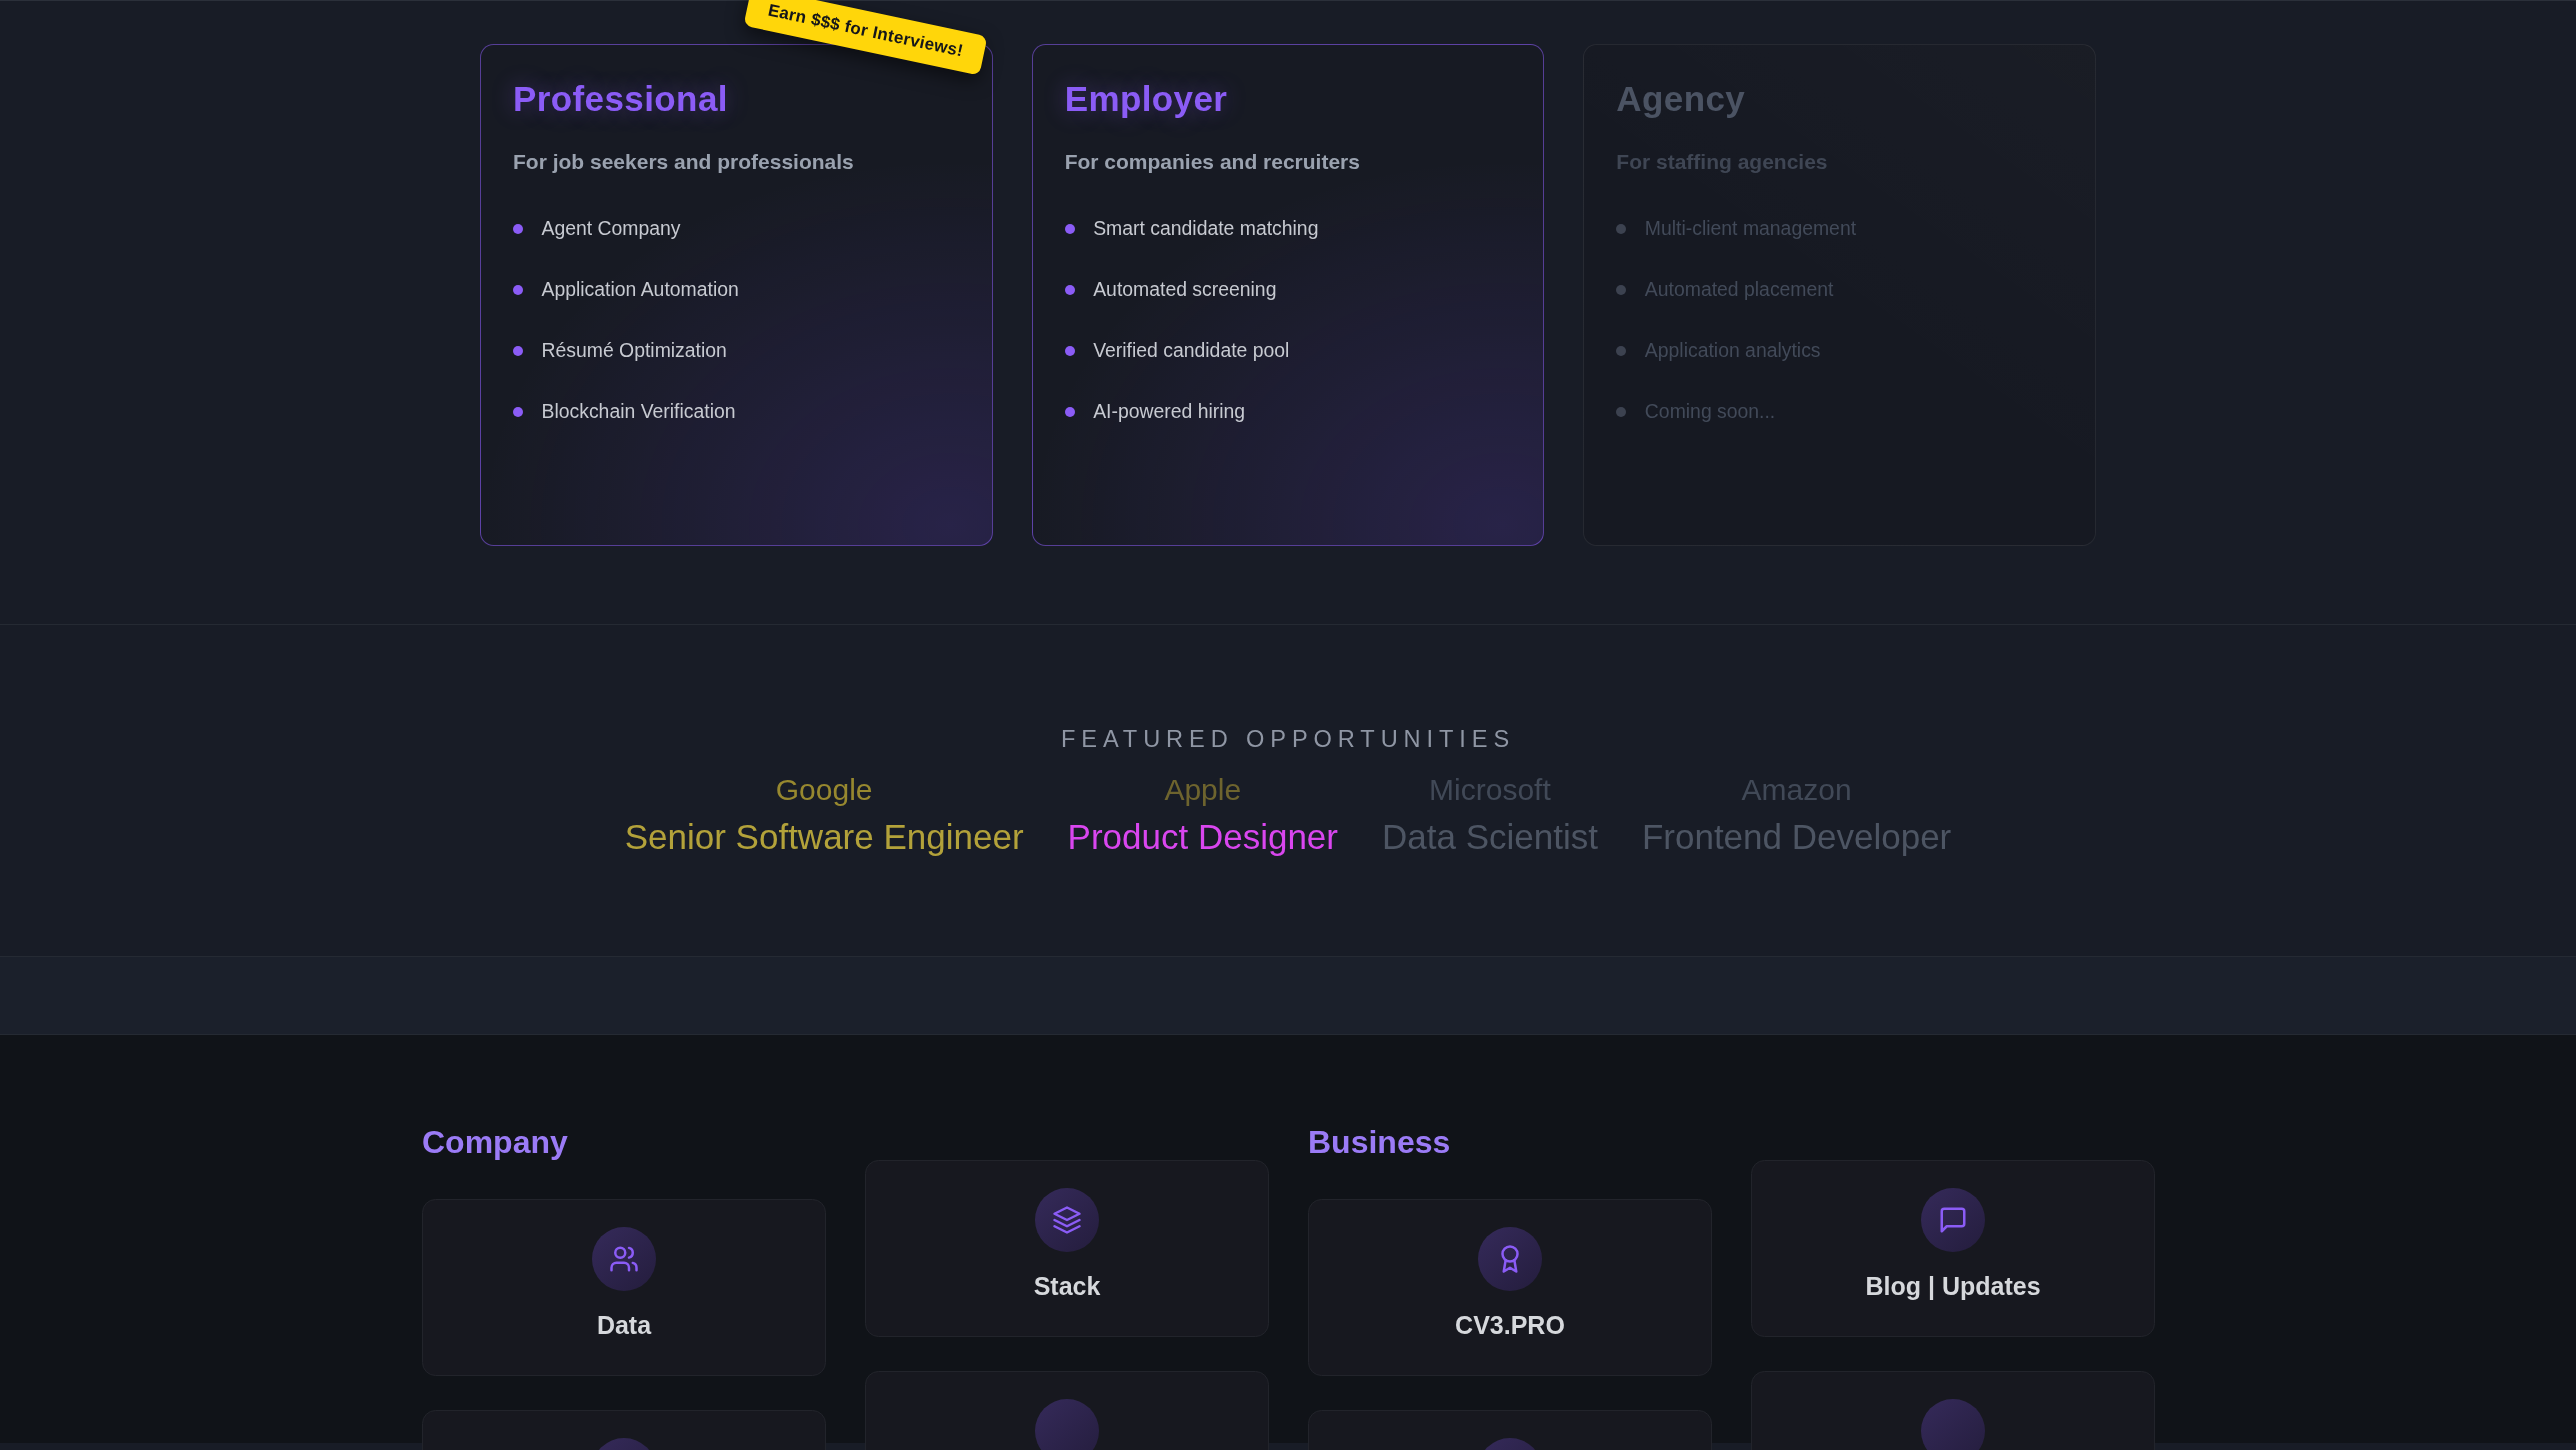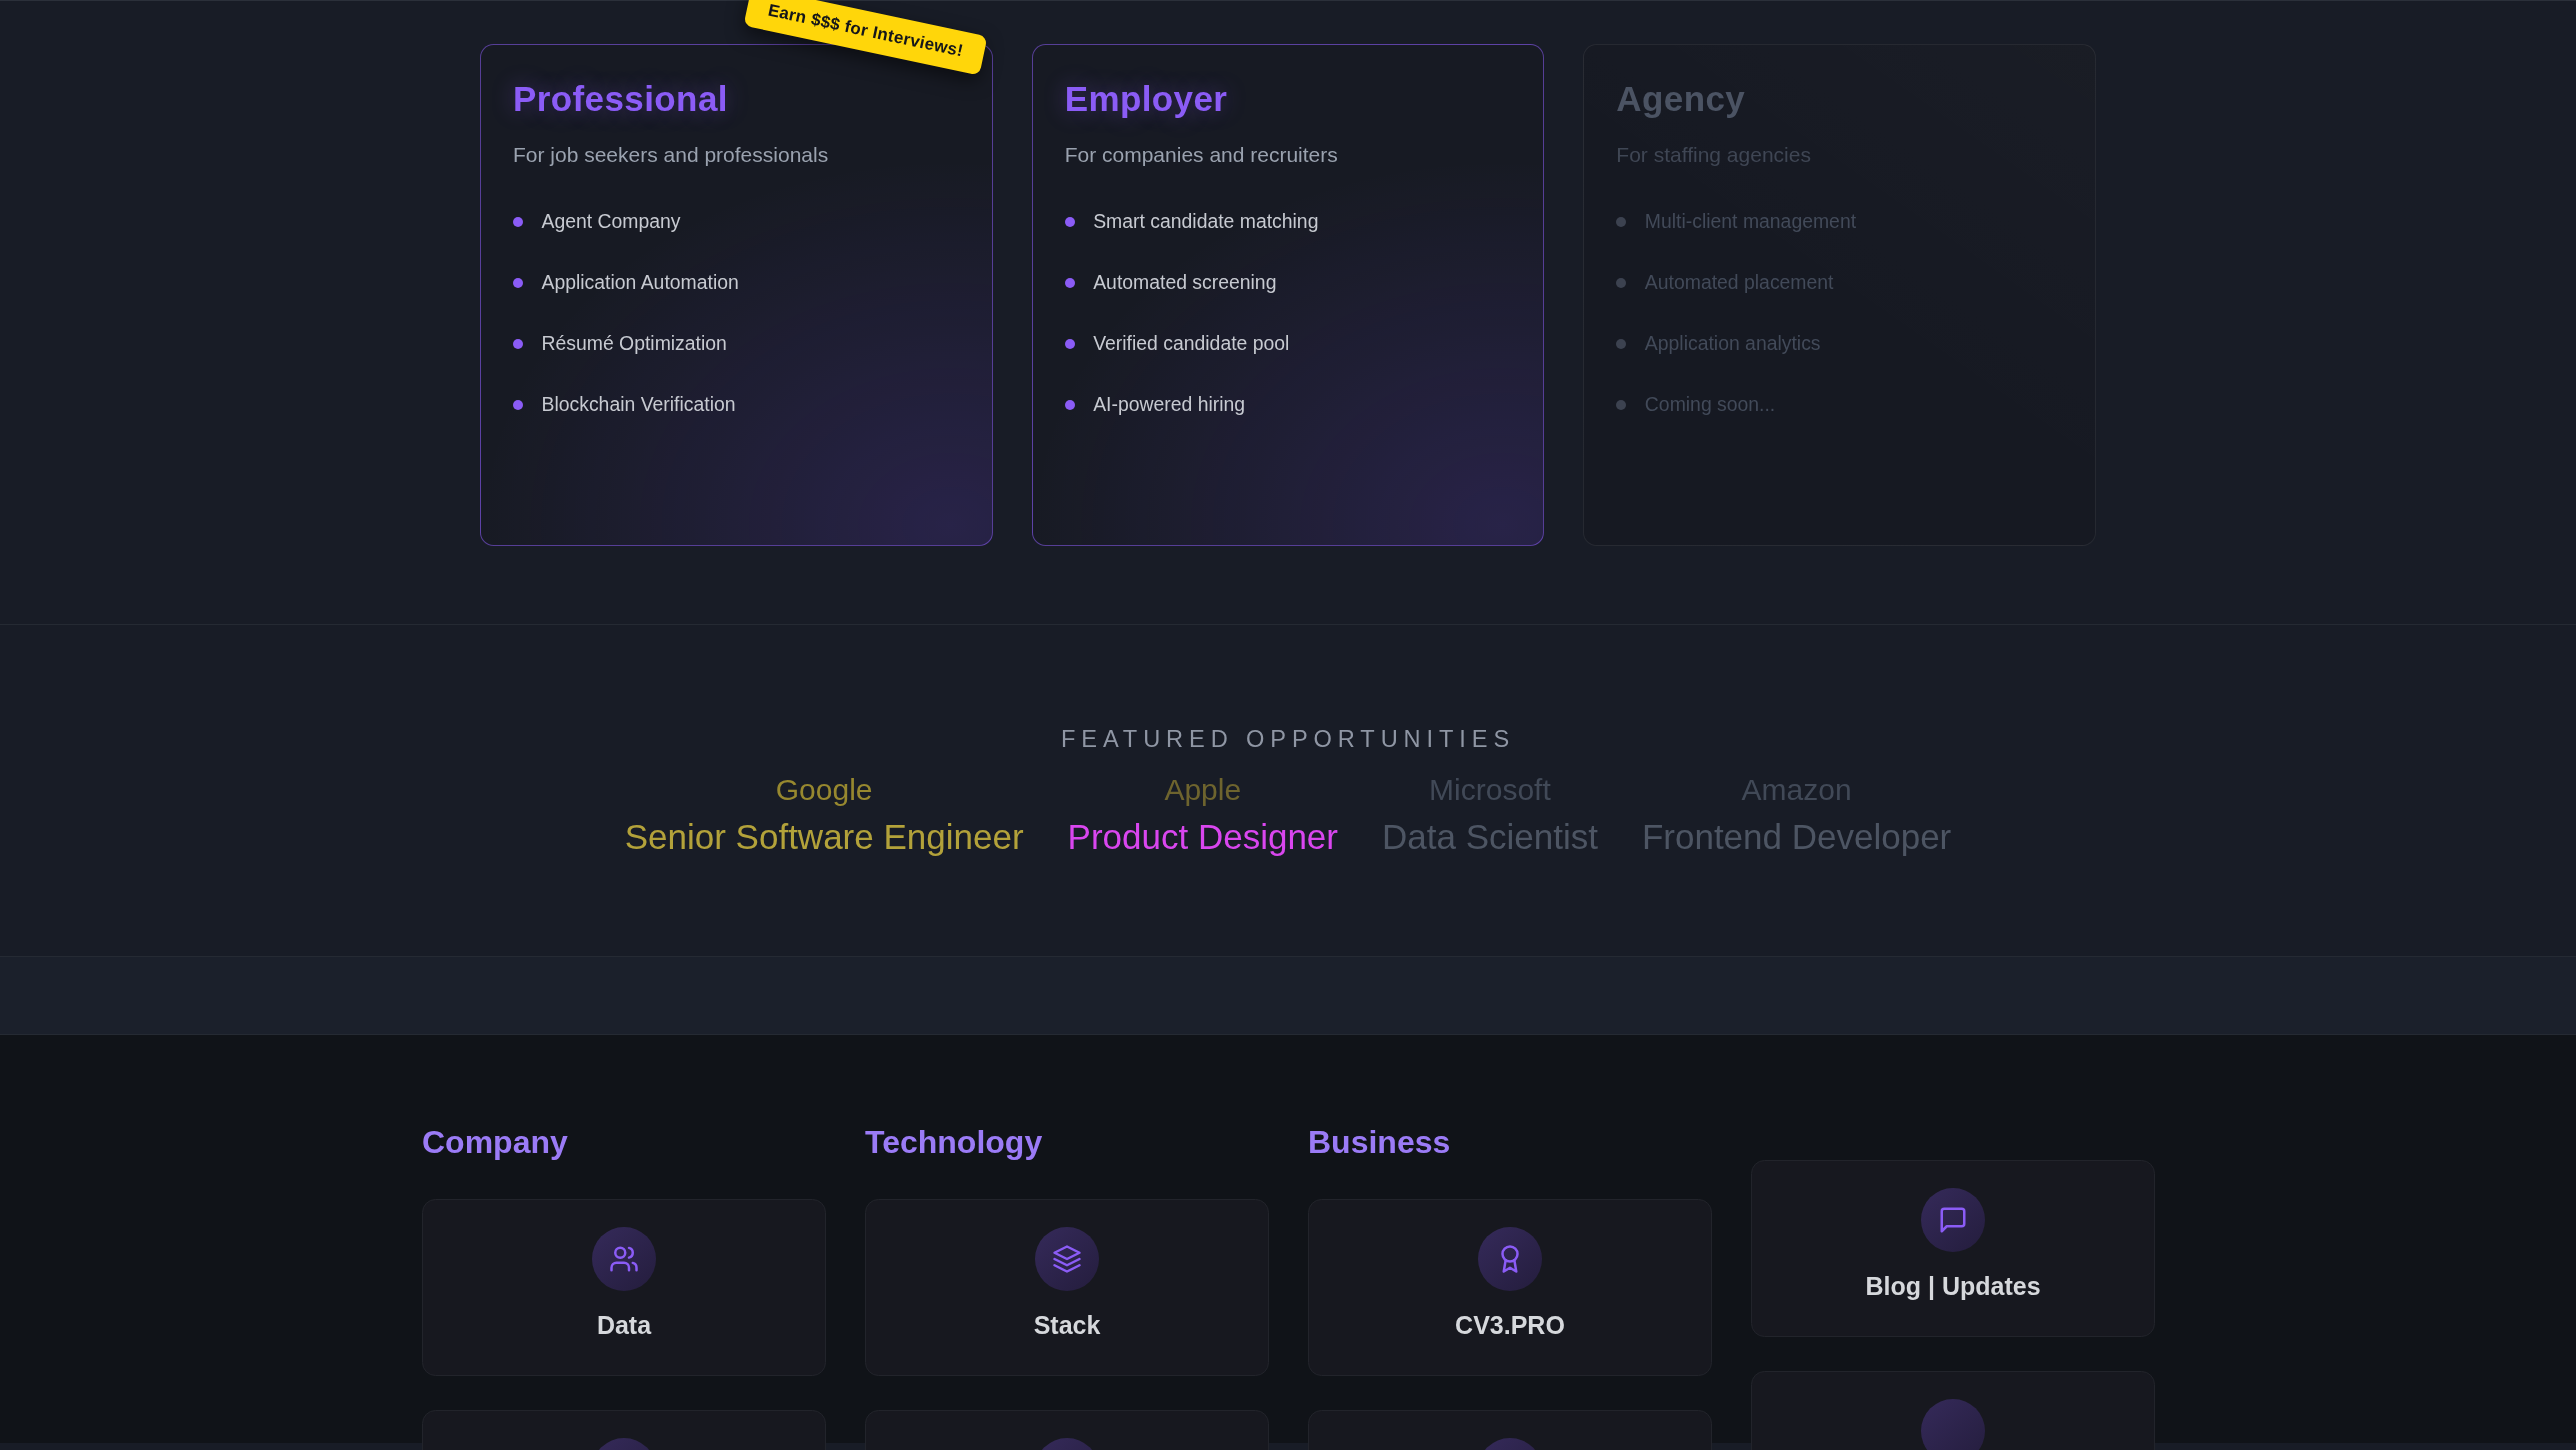--- a/index.html
+++ b/index.html
@@ -30,21 +30,21 @@
     background:linear-gradient(215deg, rgba(255,255,255,.015), transparent 55%), #161922;
     border:1.7px solid rgba(255,255,255,.07);
   }
   .plan-title{
     font-size:35px;font-weight:bold;line-height:40px;
     color:var(--accent,#8b5cf6);letter-spacing:0.4px;
     text-shadow:0 0 22px rgba(139,92,246,.35);
   }
   .agency .plan-title{color:#4b5363;text-shadow:none;}
   .plan-sub{
-    margin-top:23px;font-size:21px;line-height:25px;color:#9aa2af;
+    margin-top:30px;font-size:21px;line-height:25px;color:#9aa2af;font-weight:bold;
   }
   .agency .plan-sub{color:#3f4654;}
   .feature-list{list-style:none;margin:40px 0 0 0;padding:0;}
   .feature-item{
     display:flex;align-items:center;gap:18.5px;
     height:29px;margin-bottom:32px;
     font-size:19.4px;color:#c7cad1;
   }
   .agency .feature-item{color:#424a59;}
   .dot{width:10px;height:10px;border-radius:50%;background:var(--accent,#8b5cf6);flex:0 0 auto;}
@@ -227,21 +227,20 @@
           </svg>
         </div>
         <div class="footer-card-label">Data</div>
       </div>
       <div class="footer-card partial">
         <div class="icon-circle"></div>
       </div>
     </div>
 
     <div class="footer-col">
-      <div class="footer-heading">Technology</div>
       <div class="footer-card">
         <div class="icon-circle">
           <svg viewBox="0 0 24 24">
             <polygon points="12 2 2 7 12 12 22 7 12 2"></polygon>
               <polyline points="2 12 12 17 22 12"></polyline>
               <polyline points="2 17 12 22 22 17"></polyline>
           </svg>
         </div>
         <div class="footer-card-label">Stack</div>
       </div>

